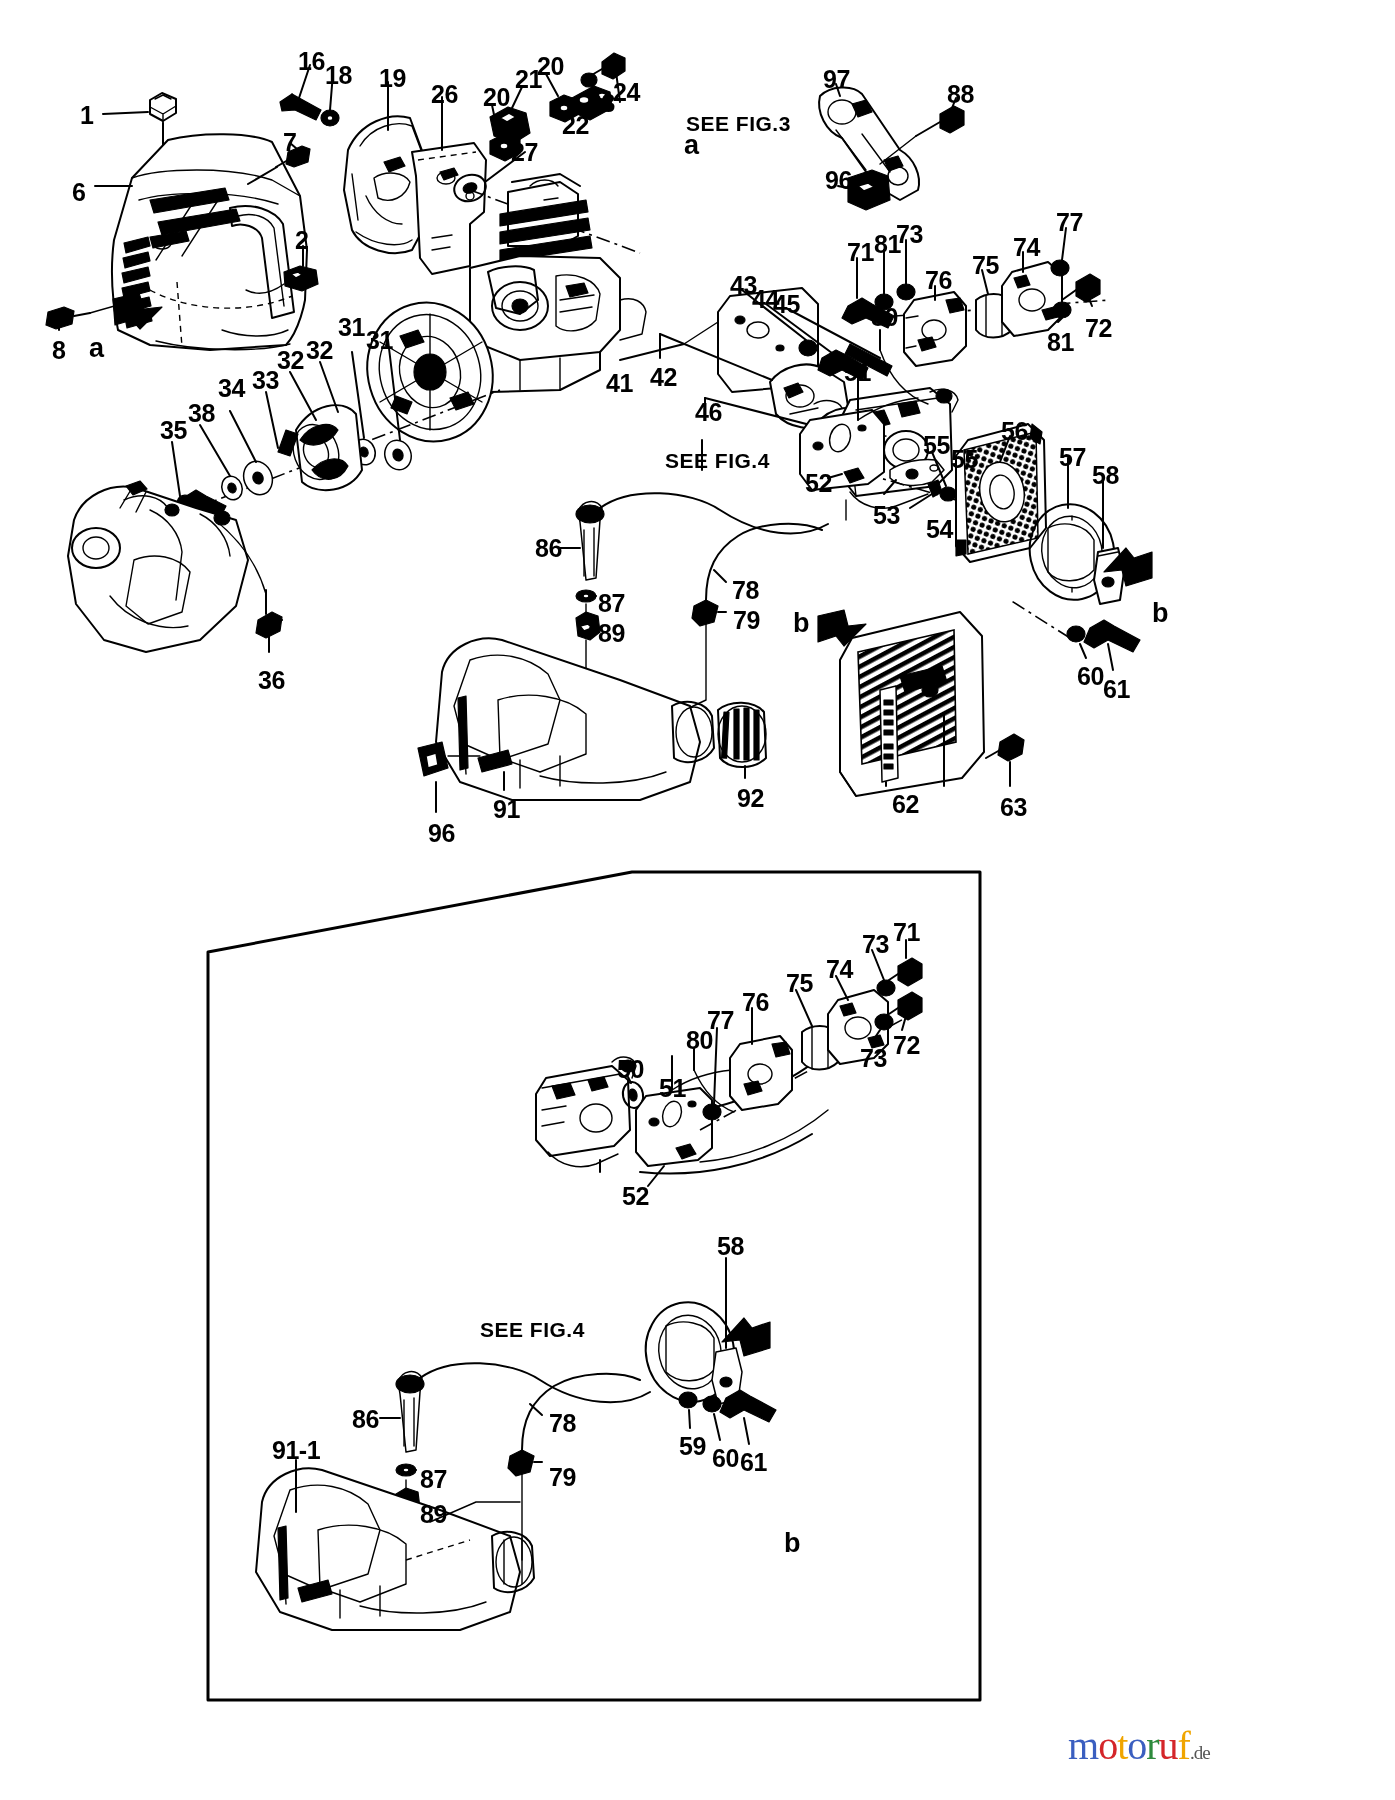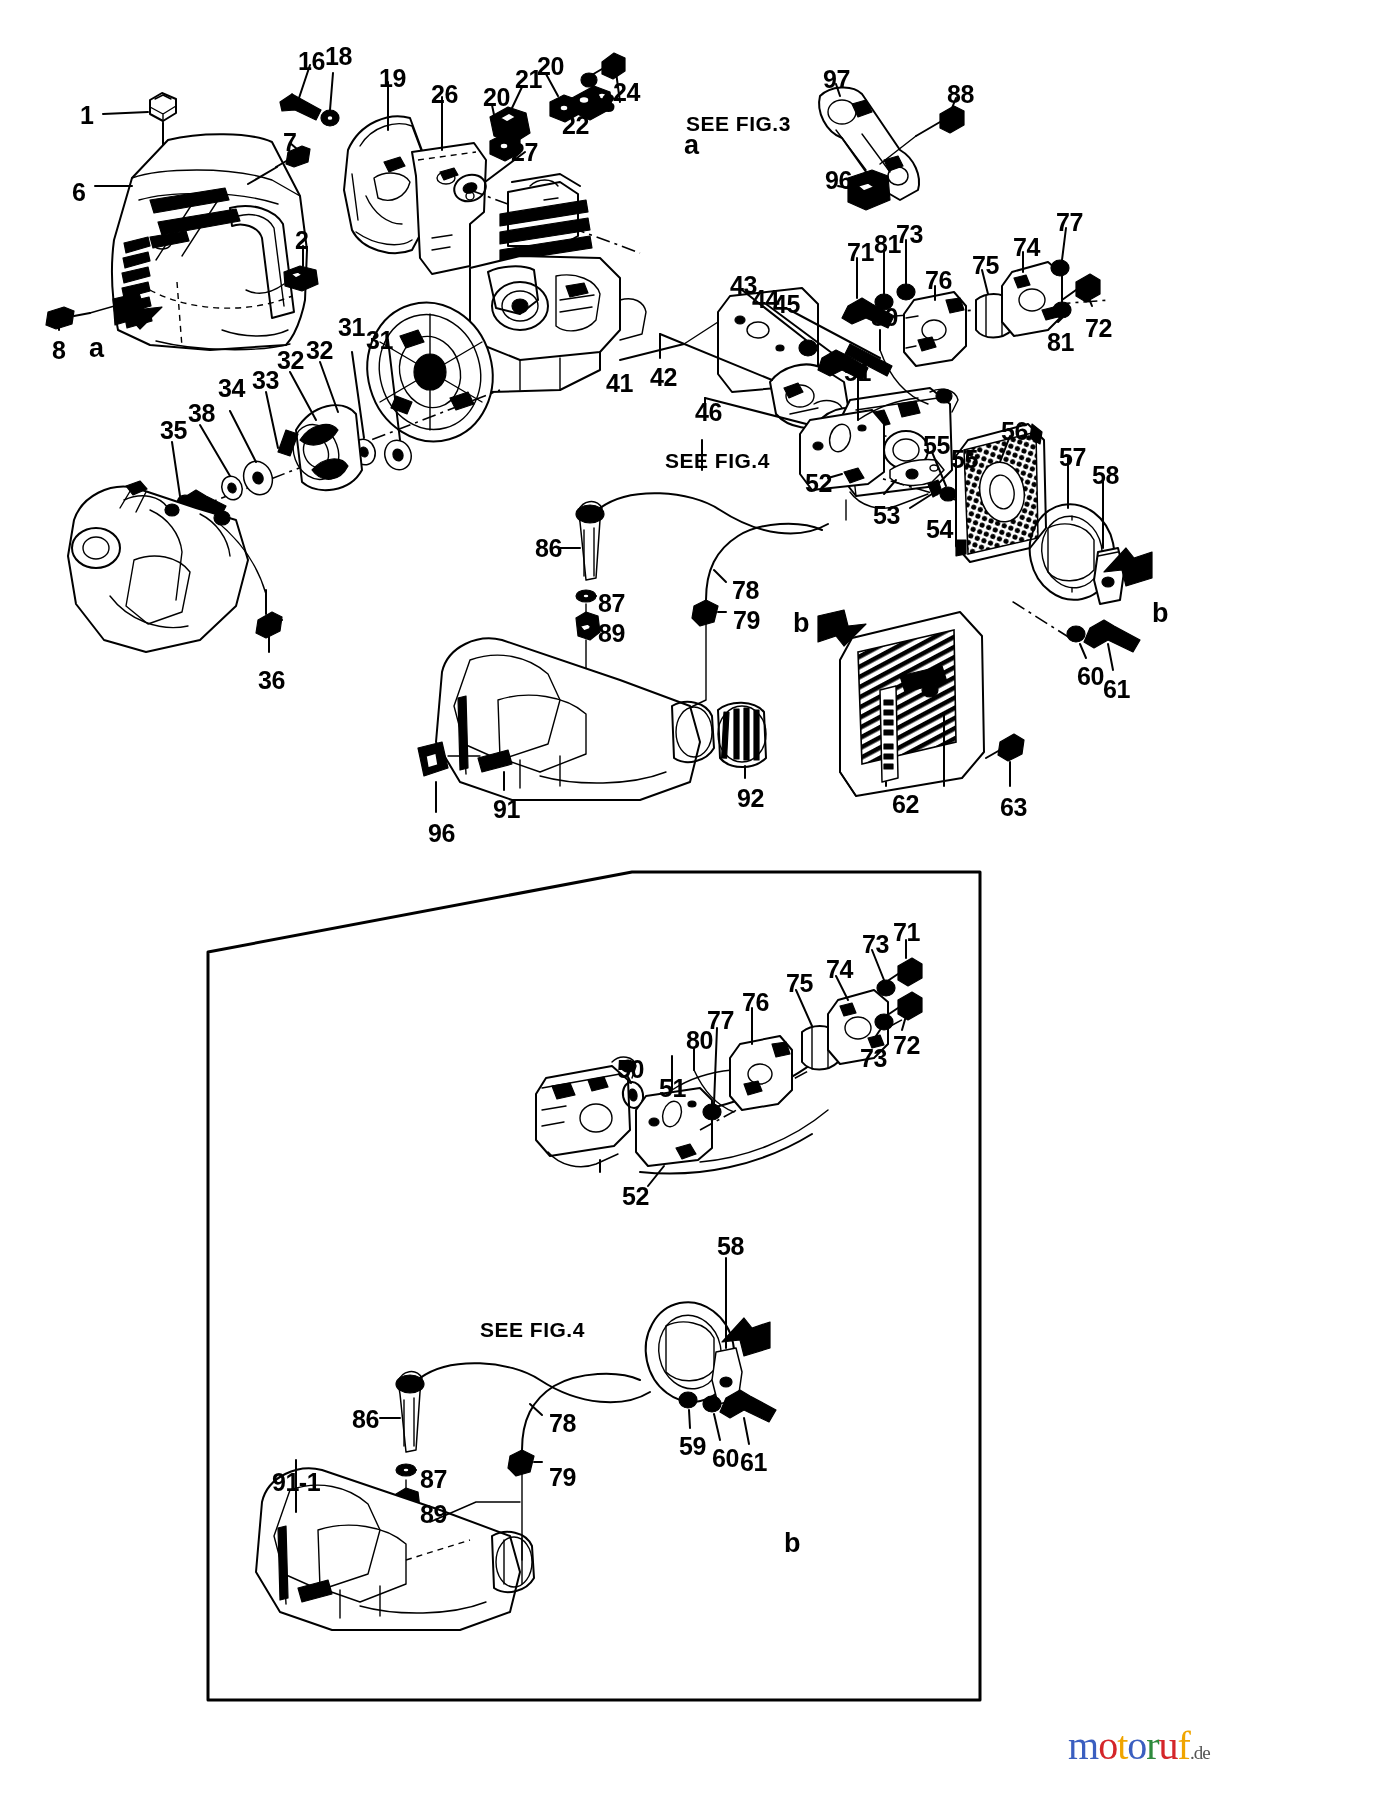--- a/index.html
+++ b/index.html
@@ -789,21 +789,21 @@
 
   </svg>
 
   <div id="labels">
       <div class="callout" style="left: 80px; top: 103px;">1</div>
       <div class="callout" style="left: 72px; top: 180px;">6</div>
       <div class="callout" style="left: 52px; top: 338px;">8</div>
       <div class="callout" style="left: 283px; top: 130px;">7</div>
       <div class="callout" style="left: 295px; top: 228px;">2</div>
       <div class="callout" style="left: 298px; top: 49px;">16</div>
-      <div class="callout" style="left: 325px; top: 44px;">18</div>
+      <div class="callout" style="left: 325px; top: 63px;">18</div>
       <div class="callout" style="left: 379px; top: 66px;">19</div>
       <div class="callout" style="left: 431px; top: 82px;">26</div>
       <div class="callout" style="left: 483px; top: 85px;">20</div>
       <div class="callout" style="left: 515px; top: 67px;">21</div>
       <div class="callout" style="left: 537px; top: 54px;">20</div>
       <div class="callout" style="left: 562px; top: 97px; margin-top: 16px;">22</div>
       <div class="callout" style="left: 588px; top: 91px;">23</div>
       <div class="callout" style="left: 613px; top: 80px;">24</div>
       <div class="callout" style="left: 511px; top: 140px;">27</div>
       <div class="callout" style="left: 823px; top: 67px;">97</div>
@@ -875,21 +875,21 @@
       <div class="callout" style="left: 622px; top: 1184px;">52</div>
       <div class="callout" style="left: 717px; top: 1234px;">58</div>
       <div class="callout" style="left: 679px; top: 1434px;">59</div>
       <div class="callout" style="left: 712px; top: 1446px;">60</div>
       <div class="callout" style="left: 740px; top: 1450px;">61</div>
       <div class="callout" style="left: 352px; top: 1407px;">86</div>
       <div class="callout" style="left: 420px; top: 1467px;">87</div>
       <div class="callout" style="left: 420px; top: 1502px;">89</div>
       <div class="callout" style="left: 549px; top: 1411px;">78</div>
       <div class="callout" style="left: 549px; top: 1465px;">79</div>
-      <div class="callout" style="left: 272px; top: 1438px; margin-top: 32px;">91-1</div>
+      <div class="callout" style="left: 272px; top: 1438px;">91-1</div>
       <div class="seefig" style="left: 480px; top: 1318px;">SEE FIG.4</div>
       <div class="marker" style="left: 784px; top: 1528px;">b</div>
     </div>
 
   <div class="wm" style="left:1068px;top:1722px;">
     <span id="wm-letters"><span style="color: rgb(59, 95, 192);">m</span><span style="color: rgb(212, 38, 42);">o</span><span style="color: rgb(240, 165, 0);">t</span><span style="color: rgb(59, 95, 192);">o</span><span style="color: rgb(46, 139, 61);">r</span><span style="color: rgb(212, 38, 42);">u</span><span style="color: rgb(240, 165, 0);">f</span></span><span class="sfx" id="wm-suffix">.de</span>
   </div>
 
 </div>
 

